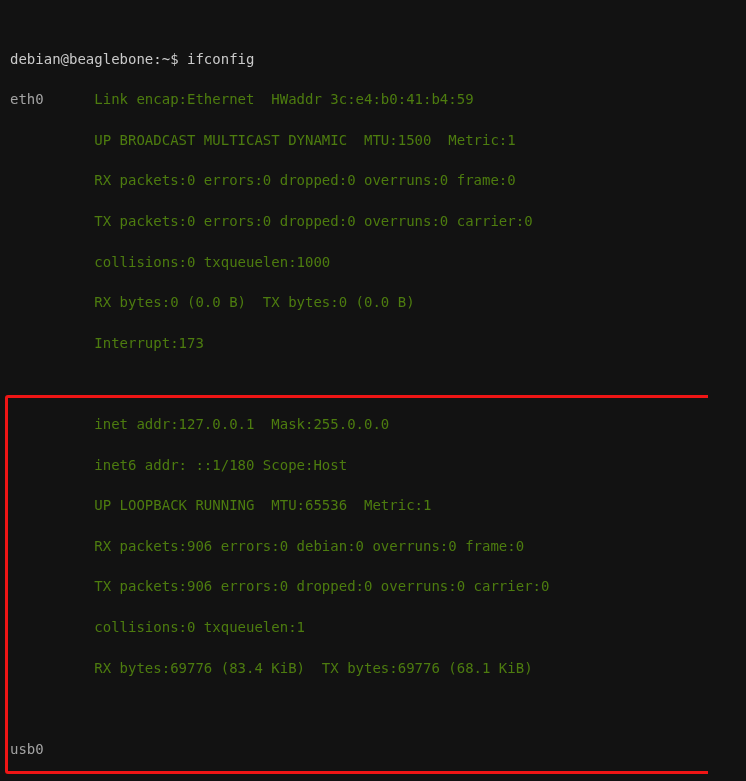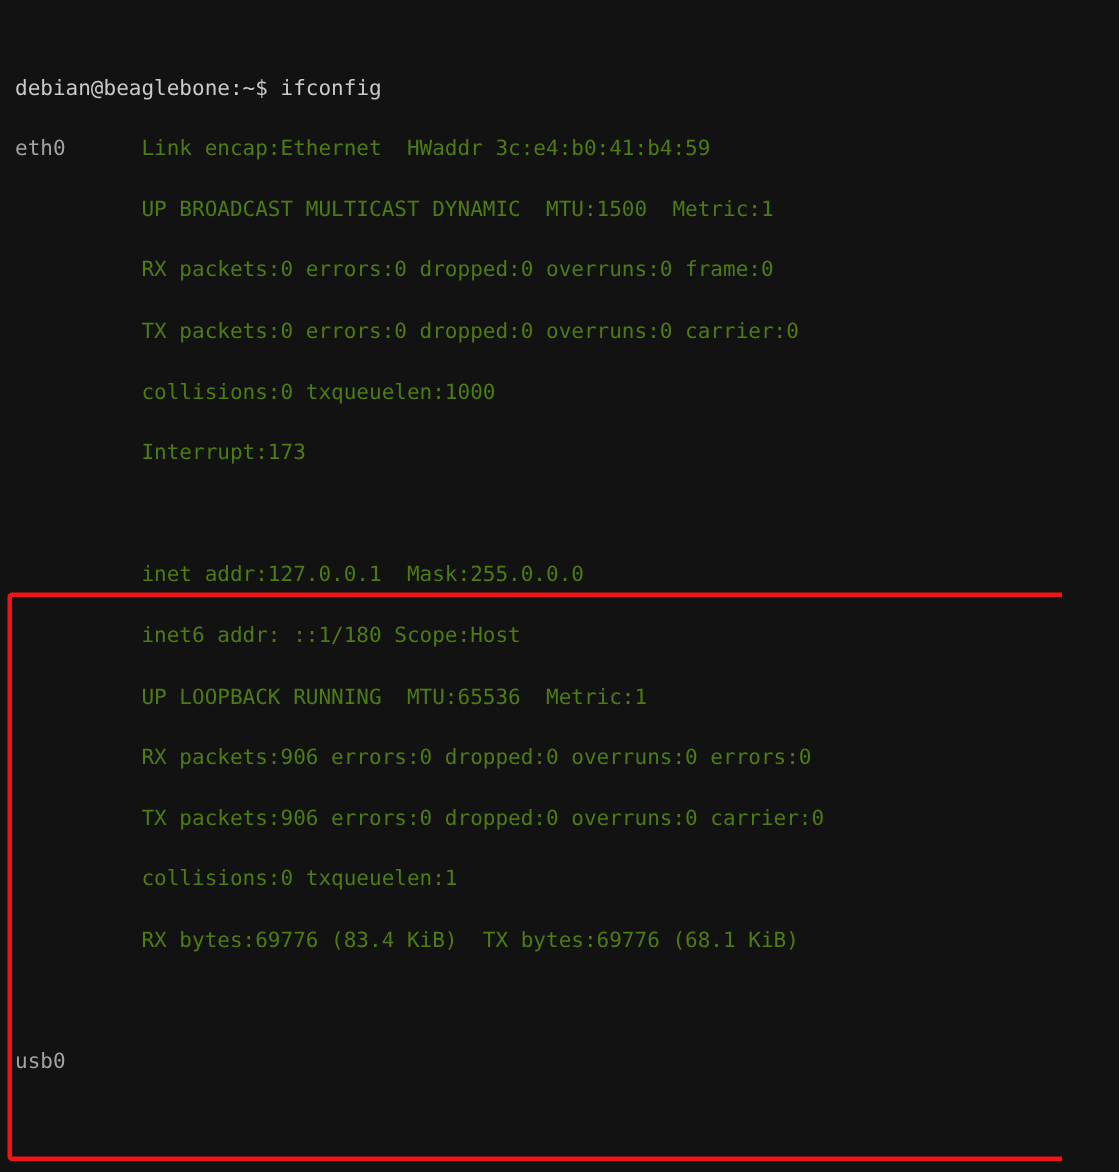--- a/index.html
+++ b/index.html
@@ -40,26 +40,27 @@
 <body>
 
 <div class="terminal">
 
 <span class="line prompt"><span class="user">debian@beaglebone:~$ </span><span class="cmd">ifconfig</span></span>
 <span class="line"><span class="iface">eth0</span><span class="val">Link encap:Ethernet  HWaddr 3c:e4:b0:41:b4:59</span></span>
 <span class="line"><span class="indent"></span><span class="val">UP BROADCAST MULTICAST DYNAMIC  MTU:1500  Metric:1</span></span>
 <span class="line"><span class="indent"></span><span class="val">RX packets:0 errors:0 dropped:0 overruns:0 frame:0</span></span>
 <span class="line"><span class="indent"></span><span class="val">TX packets:0 errors:0 dropped:0 overruns:0 carrier:0</span></span>
 <span class="line"><span class="indent"></span><span class="val">collisions:0 txqueuelen:1000</span></span>
+<span class="line"><span class="indent"></span><span class="val">RX bytes:0 (0.0 B)  TX bytes:0 (0.0 B)</span></span>
 <span class="line"><span class="indent"></span><span class="val">Interrupt:173</span></span>
 <span class="line"> </span>
 <span class="line"><span class="indent"></span><span class="val">inet addr:127.0.0.1  Mask:255.0.0.0</span></span>
 <span class="line"><span class="indent"></span><span class="val">inet6 addr: ::1/180 Scope:Host</span></span>
 <span class="line"><span class="indent"></span><span class="val">UP LOOPBACK RUNNING  MTU:65536  Metric:1</span></span>
-<span class="line"><span class="indent"></span><span class="val">RX packets:906 errors:0 dropped:0 overruns:0 errors:0</span></span>
+<span class="line"><span class="indent"></span><span class="val">RX packets:906 errors:0 debian:0 overruns:0 frame:0</span></span>
 <span class="line"><span class="indent"></span><span class="val">TX packets:906 errors:0 dropped:0 overruns:0 carrier:0</span></span>
 <span class="line"><span class="indent"></span><span class="val">collisions:0 txqueuelen:1</span></span>
 <span class="line"><span class="indent"></span><span class="val">RX bytes:69776 (83.4 KiB)  TX bytes:69776 (68.1 KiB)</span></span>
 <span class="line"> </span>
 <span class="line"><span class="iface">usb0</span></span>
 
 
 
 
 

